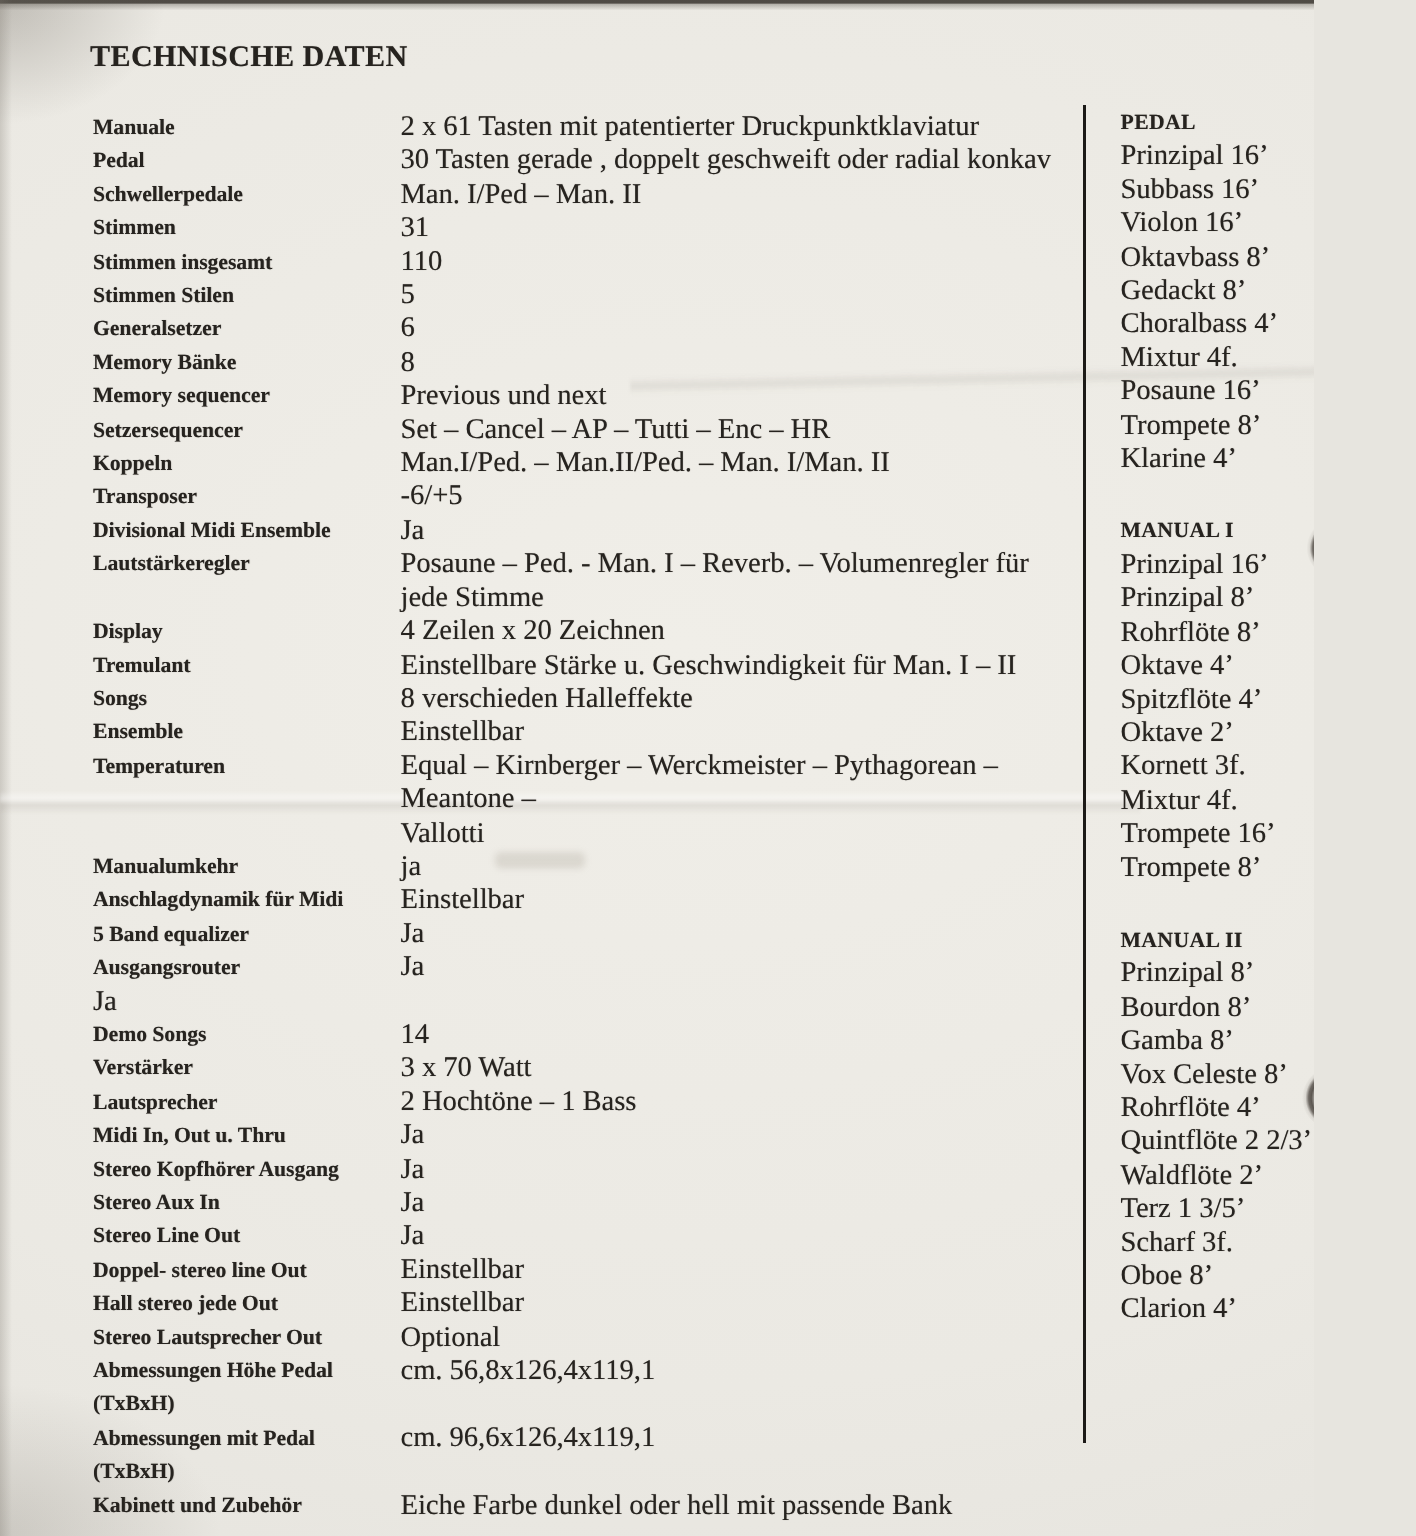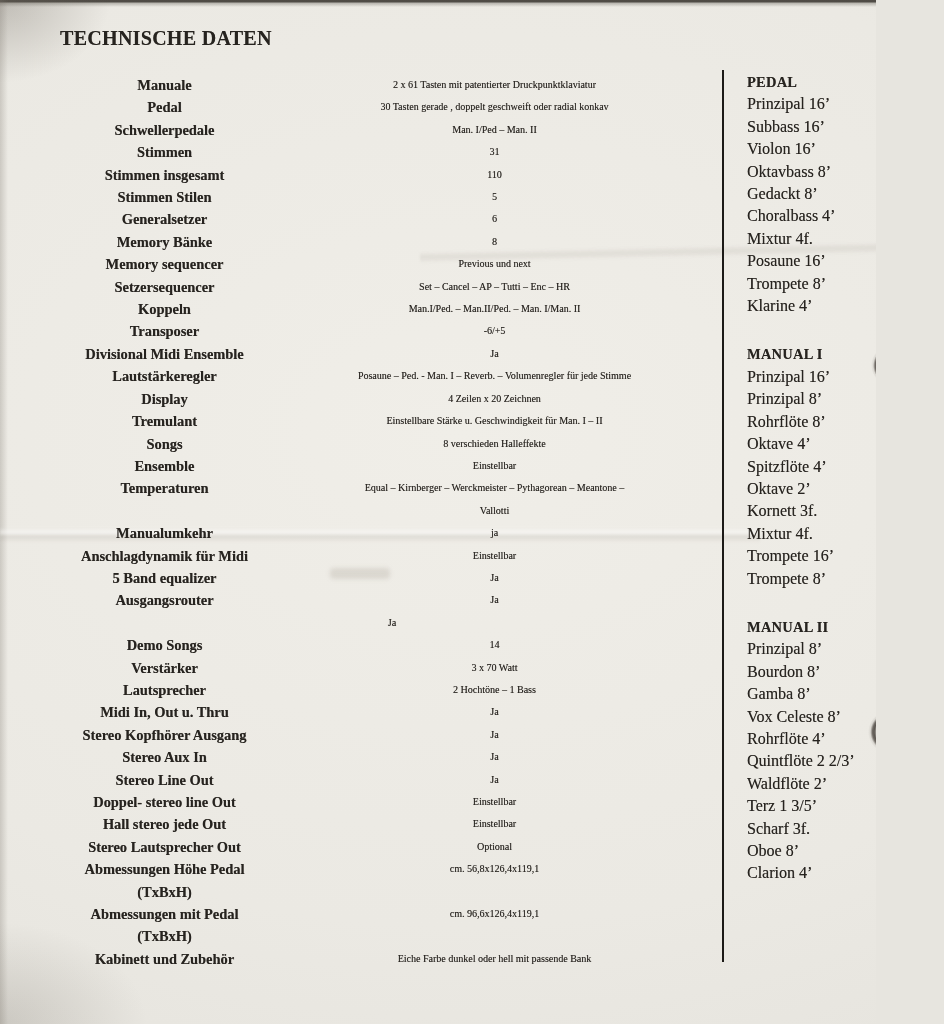--- a/index.html
+++ b/index.html
@@ -62,39 +62,39 @@
   .hole-2 { left: 868px; top: 711px; width: 44px; height: 42px; transform: rotate(-6deg); }
 
   
   .title {
     position: absolute; left: 60px; top: 27px;
     font-size: 20px; font-weight: 700; letter-spacing: 0.3px;
   }
 
   
   .spec-table { position: absolute; left: 62px; top: 74px; width: 660px; }
-  .spec-row { display: flex; align-items: flex-start; text-align: center; }
+  .spec-row { display: flex; align-items: flex-start; }
   .spec-label {
     width: 205px; flex: 0 0 205px;
     font-weight: 700; font-size: 14.4px; line-height: 22.4px;
     white-space: pre-line;
   }
   .spec-value {
-    flex: 1; font-size: 10px; line-height: 22.4px; white-space: pre-line;
+    flex: 1; font-size: 19px; line-height: 22.4px; white-space: pre-line;
   }
 
   
   .column-divider {
     position: absolute; left: 722px; top: 70px; width: 2px; height: 892px;
     background: #1c1a17;
   }
   .stops-column { position: absolute; left: 747px; top: 71px; width: 180px; }
   .stop-section { margin-bottom: 26px; }
   .stop-title { font-weight: 700; font-size: 14.4px; line-height: 22.4px; letter-spacing: 0.3px; }
-  .stop-item { font-size: 16px; line-height: 22.4px; }
+  .stop-item { font-size: 19px; line-height: 22.4px; }
 
   
   .watermark-wrap { position: absolute; left: 895px; top: 26px; width: 14px; height: 84px; }
   .watermark {
     display: inline-block;
     writing-mode: vertical-rl; transform: rotate(180deg);
     font-family: "Liberation Sans", "DejaVu Sans", sans-serif;
     font-size: 9.5px; font-weight: 700; letter-spacing: 0.4px; color: #33302c;
   }
 </style>

